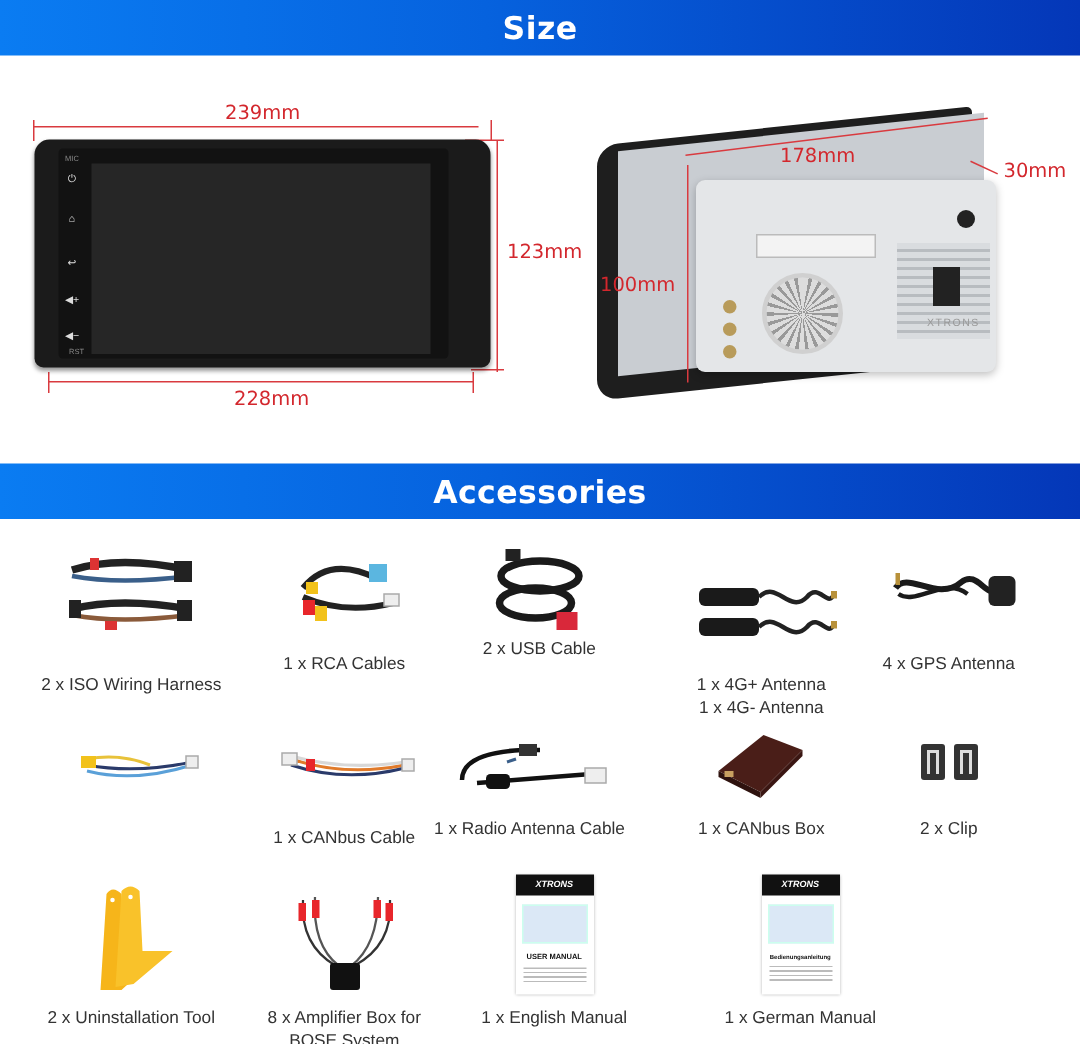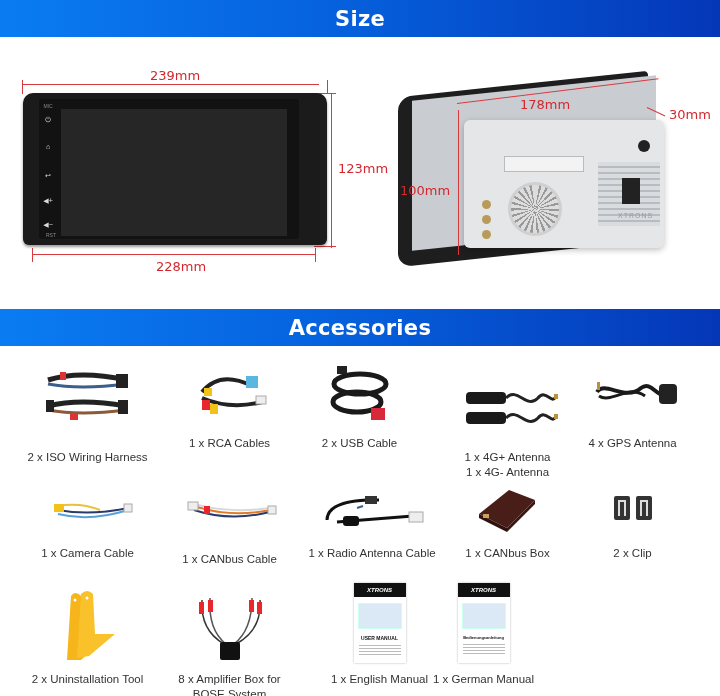--- a/index.html
+++ b/index.html
@@ -129,21 +129,21 @@
 
 <div class="item" style="left:292px;top:362px;width:135px">
   <div class="img" style="width:70px;height:64px">
     <svg width="70" height="64" viewBox="0 0 70 64">
         <ellipse cx="35" cy="22" rx="26" ry="10" stroke="#1a1a1a" stroke-width="5" fill="none"></ellipse>
         <ellipse cx="32" cy="40" rx="24" ry="10" stroke="#1a1a1a" stroke-width="5" fill="none"></ellipse>
         <rect x="46" y="46" width="14" height="12" fill="#d9283a"></rect>
         <rect x="12" y="4" width="10" height="8" fill="#222"></rect>
       </svg>
   </div>
-  <div class="lbl" style="margin-top:10px">2 x USB Cable</div>
+  <div class="lbl" style="">2 x USB Cable</div>
 </div>
 
 <div class="item" style="left:440px;top:376px;width:135px">
   <div class="img" style="width:104px;height:64px">
     <svg width="104" height="64" viewBox="0 0 104 64">
         <rect x="10" y="16" width="40" height="12" rx="4" fill="#1a1a1a"></rect>
         <rect x="10" y="36" width="40" height="12" rx="4" fill="#1a1a1a"></rect>
         <path d="M50 22 C62 10 70 34 82 22 C90 12 96 30 100 20" stroke="#222" stroke-width="3" fill="none"></path>
         <path d="M50 42 C62 30 70 54 82 42 C90 32 96 50 100 40" stroke="#222" stroke-width="3" fill="none"></path>
         <rect x="98" y="18" width="4" height="5" fill="#b8913a"></rect>
@@ -169,38 +169,37 @@
 <div class="item" style="left:20px;top:492px;width:135px">
   <div class="img" style="width:96px;height:40px">
     <svg width="96" height="40" viewBox="0 0 96 40">
         <path d="M18 18 Q50 24 88 16" stroke="#2a3a6a" stroke-width="2" fill="none"></path>
         <path d="M18 22 Q50 30 88 18" stroke="#5aa0d8" stroke-width="2" fill="none"></path>
         <path d="M18 14 Q40 10 60 18" stroke="#e8c23a" stroke-width="2" fill="none"></path>
         <rect x="14" y="12" width="10" height="8" fill="#f2c21b"></rect>
         <rect x="84" y="12" width="8" height="8" fill="#eee" stroke="#aaa"></rect>
       </svg>
   </div>
-  <div class="lbl" style="margin-top:14px">1 x Camera Cable</div>
 </div>
 
 <div class="item" style="left:162px;top:492px;width:135px">
   <div class="img" style="width:100px;height:40px">
     <svg width="100" height="40" viewBox="0 0 100 40">
         <path d="M14 14 Q50 26 90 18" stroke="#e07a2a" stroke-width="2" fill="none"></path>
         <path d="M14 18 Q50 30 90 20" stroke="#2a3a6a" stroke-width="2" fill="none"></path>
         <path d="M14 12 Q50 22 90 16" stroke="#d8d8d8" stroke-width="2" fill="none"></path>
         <rect x="8" y="10" width="10" height="8" fill="#eee" stroke="#aaa"></rect>
         <rect x="24" y="14" width="6" height="8" fill="#e8262b"></rect>
         <rect x="88" y="14" width="8" height="8" fill="#eee" stroke="#aaa"></rect>
       </svg>
   </div>
   <div class="lbl" style="margin-top:20px">1 x CANbus Cable</div>
 </div>
 
-<div class="item" style="left:302px;top:492px;width:140px">
+<div class="item" style="left:283px;top:492px;width:140px">
   <div class="img" style="width:110px;height:40px">
     <svg width="110" height="40" viewBox="0 0 110 40">
         <path d="M10 28 Q10 10 50 8 L62 8" stroke="#111" stroke-width="3" fill="none"></path>
         <path d="M20 30 L96 24" stroke="#111" stroke-width="3" fill="none"></path>
         <path d="M40 16 L46 14" stroke="#3a5f8a" stroke-width="2"></path>
         <rect x="26" y="24" width="16" height="10" rx="3" fill="#111"></rect>
         <rect x="48" y="4" width="12" height="8" fill="#333"></rect>
         <rect x="92" y="20" width="14" height="10" fill="#eee" stroke="#aaa"></rect>
       </svg>
   </div>
@@ -256,31 +255,31 @@
         <rect x="18" y="10" width="5" height="12" fill="#e8262b"></rect>
         <rect x="59" y="10" width="5" height="12" fill="#e8262b"></rect>
         <rect x="67" y="12" width="5" height="12" fill="#e8262b"></rect>
         <rect x="30" y="52" width="20" height="18" rx="2" fill="#111"></rect>
       </svg>
   </div>
   <div class="lbl" style="margin-top:10px">8 x Amplifier Box for</div>
   <div class="lbl">BOSE  System</div>
 </div>
 
-<div class="item" style="left:312px;top:583px;width:135px">
+<div class="item" style="left:302px;top:583px;width:135px">
   <div class="img" style="width:52px;height:80px;background:#fff;box-shadow:0 0 2px rgba(0,0,0,.3)">
     <div style="height:14px;background:#111;color:#fff;font-size:6px;font-style:italic;font-weight:bold;line-height:14px">XTRONS</div>
     <div style="margin:6px 4px 0;height:26px;background:#dbe8f6;border:1px solid #cfe"></div>
     <div style="font-size:5px;font-weight:bold;margin-top:6px;color:#111">USER MANUAL</div>
     <div style="margin:4px 5px 0;height:10px;background:repeating-linear-gradient(180deg,#bbb 0 1px,#fff 1px 3px)"></div>
   </div>
   <div class="lbl" style="margin-top:9px">1 x English Manual</div>
 </div>
 
-<div class="item" style="left:416px;top:583px;width:135px">
+<div class="item" style="left:466px;top:583px;width:135px">
   <div class="img" style="width:52px;height:80px;background:#fff;box-shadow:0 0 2px rgba(0,0,0,.3)">
     <div style="height:14px;background:#111;color:#fff;font-size:6px;font-style:italic;font-weight:bold;line-height:14px">XTRONS</div>
     <div style="margin:6px 4px 0;height:26px;background:#dbe8f6;border:1px solid #cfe"></div>
     <div style="font-size:4px;font-weight:bold;margin-top:6px;color:#111">Bedienungsanleitung</div>
     <div style="margin:4px 5px 0;height:10px;background:repeating-linear-gradient(180deg,#bbb 0 1px,#fff 1px 3px)"></div>
   </div>
   <div class="lbl" style="margin-top:9px">1 x German Manual</div>
 </div>
 
 </body></html>

